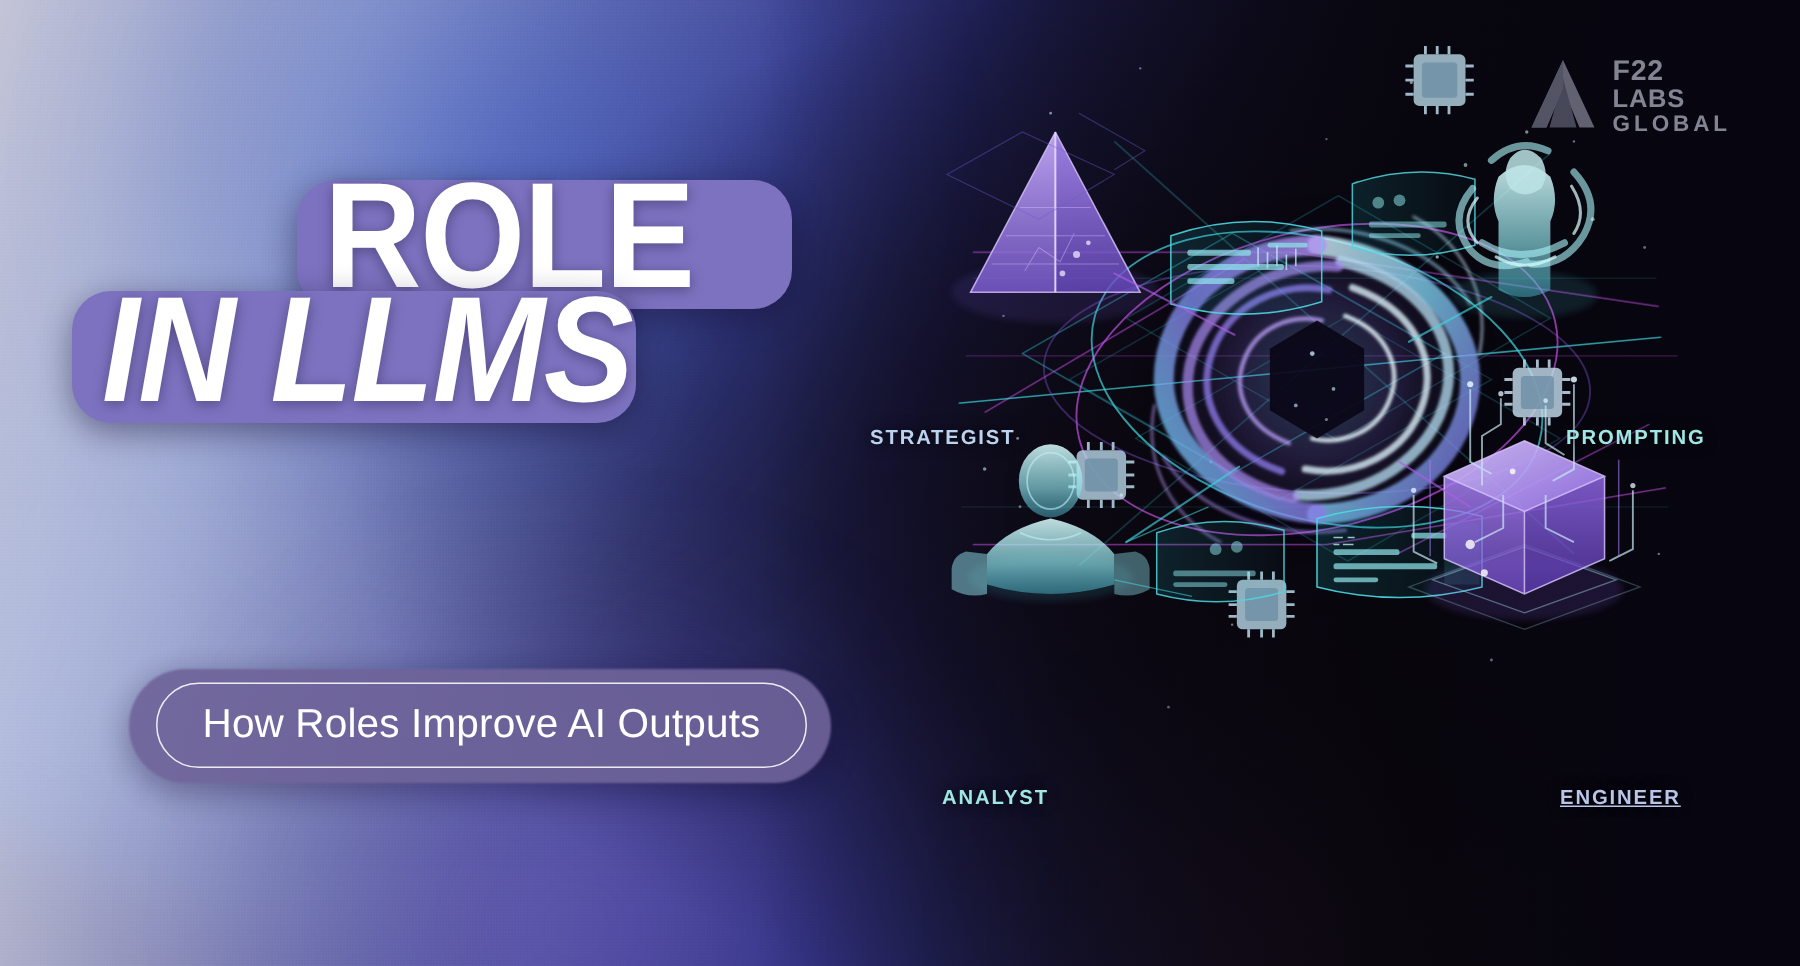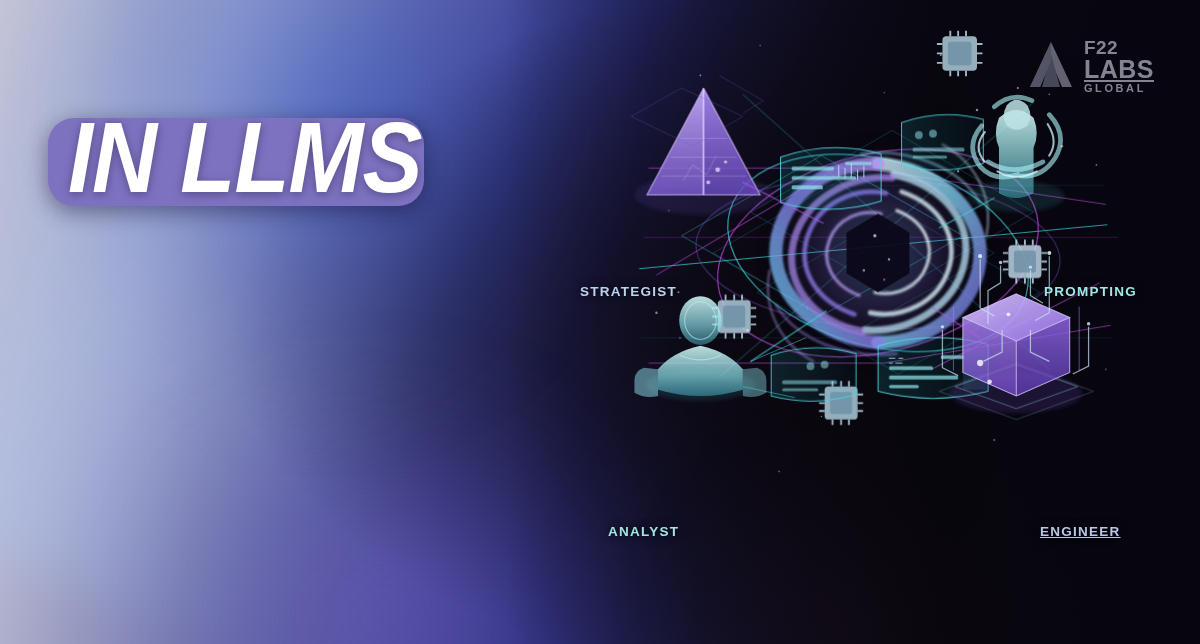--- a/index.html
+++ b/index.html
@@ -158,43 +158,43 @@
   }
   .logo-mark { width:44px; height:50px; opacity:.62; }
   .logo-text {
     color:#b4b6c6; opacity:.72;
     font-family:"Liberation Sans Narrow","Liberation Sans", sans-serif;
     font-weight:700;
     line-height:1.02;
     letter-spacing:.5px;
   }
   .logo-l1 { font-size:19px; }
-  .logo-l2 { font-size:25px;text-decoration:underline; }
-  .logo-l3 { font-size:11px; letter-spacing:2.6px; }
+  .logo-l2 { font-size:17px; }
+  .logo-l3 { font-size:15px; letter-spacing:2.6px; }
 
   
   .art {
     position:absolute; left:556px; top:0;
     width:644px; height:506px;
     z-index:20;
   }
   .art svg { position:absolute; inset:0; width:100%; height:100%; }
 
   .role-label {
     position:absolute;
     font-size:13.5px;
     font-weight:700;
     letter-spacing:1.25px;
     white-space:nowrap;
     z-index:25;
     text-shadow:0 0 9px rgba(0,0,0,.85);
   }
   .lbl-strategist { left:24px;  top:284px; color:#bcd3ef; }
   .lbl-designer   { left:488px; top:284px; color:#9fe7e4; }
-  .lbl-analyst    { left:52px;  top:524px; color:#9fe7e4; }
+  .lbl-analyst    { left:72px;  top:524px; color:#9fe7e4; }
   .lbl-engineer   { left:484px; top:524px; color:#b9c6ea;text-decoration:underline; }
 </style>
 </head>
 <body>
 
 <div id="banner">
 
   <div class="bg-base"></div>
   <div class="bg-blue-bloom"></div>
   <div class="bg-beam"></div>
@@ -210,26 +210,34 @@
       <path d="M22 1 L22 20 L11 46 L1 46 Z" fill="#82859a"></path>
     </svg>
     <div class="logo-text">
       <div class="logo-l1">F22</div>
       <div class="logo-l2">LABS</div>
       <div class="logo-l3">GLOBAL</div>
     </div>
   </div>
 
   <div class="headline">
+    <div class="title-line tl1">
+      <span class="sticker"></span>
+      <span class="txt">ROLE</span>
+    </div>
     <div class="title-line tl3">
       <span class="sticker"></span>
       <span class="txt">IN LLMS</span>
     </div>
   </div>
 
+  <div class="subtitle-wrap">
+    <span class="subtitle-sticker"></span>
+    <span class="subtitle-pill">How Roles Improve AI Outputs</span>
+  </div>
 
   <div class="art">
 
     <svg viewBox="0 0 644 644">
       <defs>
         <radialGradient id="vortexGlow" cx="50%" cy="50%" r="50%">
           <stop offset="0%" stop-color="#6fd7f5" stop-opacity=".30"></stop>
           <stop offset="45%" stop-color="#7a6ae0" stop-opacity=".22"></stop>
           <stop offset="100%" stop-color="#120a24" stop-opacity="0"></stop>
         </radialGradient>

